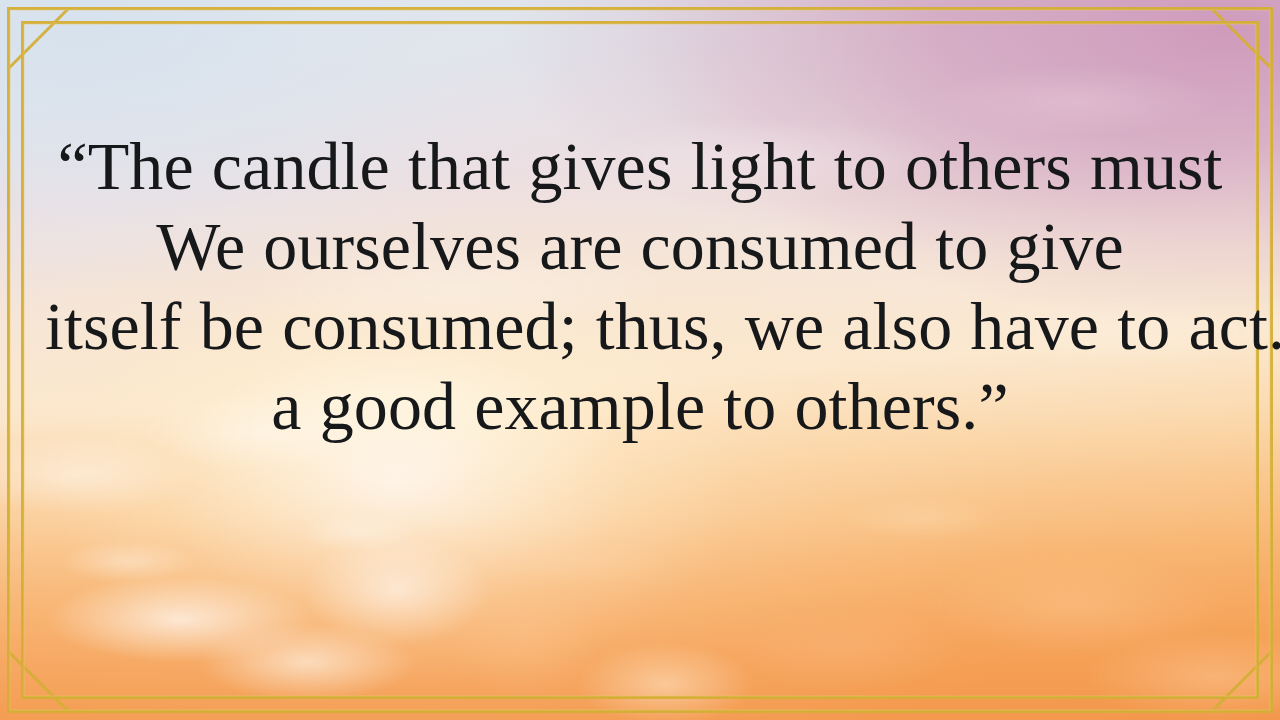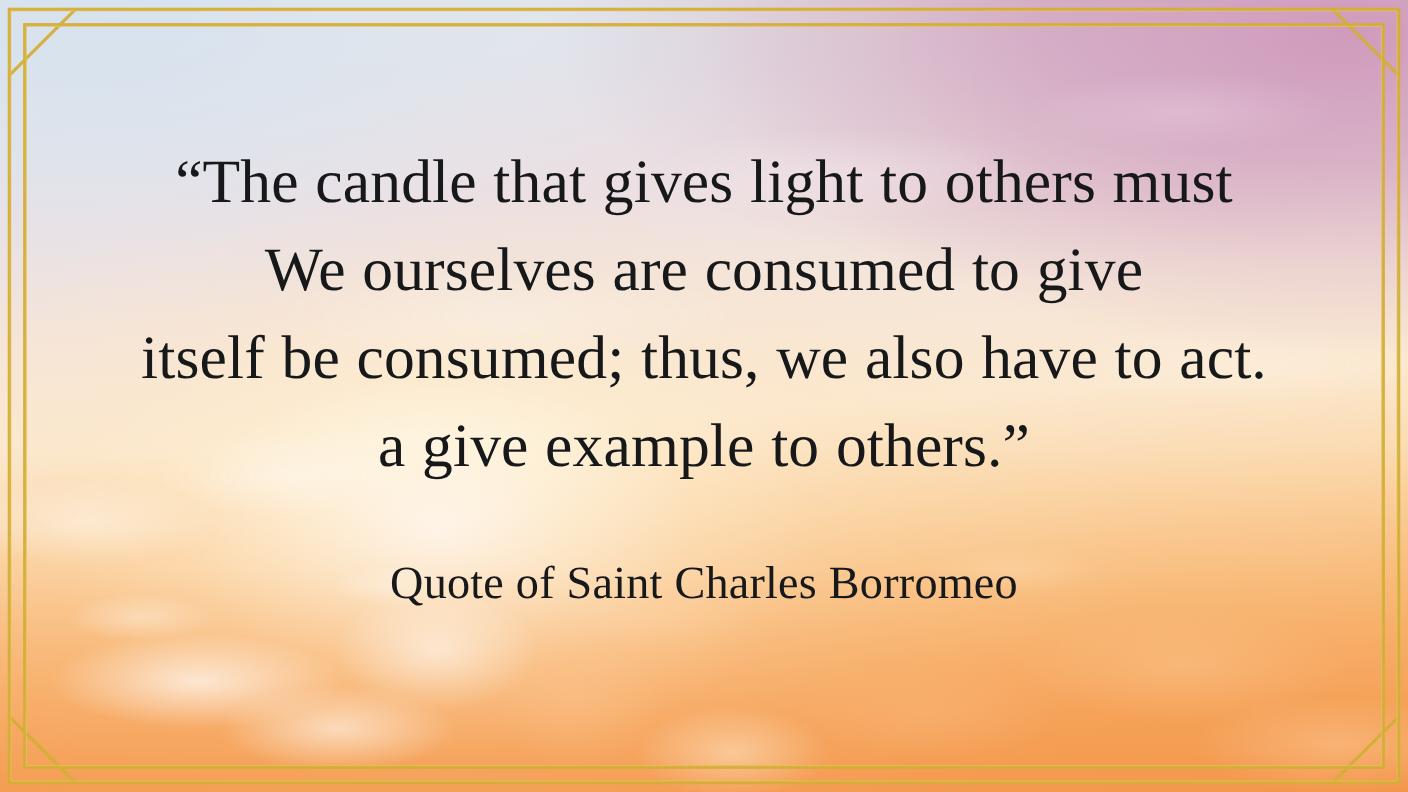--- a/index.html
+++ b/index.html
@@ -111,21 +111,21 @@
     position:absolute; inset:0;
     display:flex; flex-direction:column;
     align-items:center; justify-content:flex-start;
   }
 
   .quote {
     width:1190px;
     margin-top:126px;
     text-align:center;
     color:#16181a;
-    font-size:56px;
+    font-size:68px;
     line-height:80px;
     letter-spacing:.1px;
     word-spacing:1px;
   }
   .quote .qline { display:block; white-space:nowrap; }
 
   .attribution {
     margin-top:57px;
     text-align:center;
     color:#16181a;
@@ -166,20 +166,19 @@
       </g>
     </svg>
   </div>
 
   <div class="content">
 
     <blockquote class="quote">
       <span class="qline">“The candle that gives light to others must</span>
       <span class="qline">We ourselves are consumed to give</span>
       <span class="qline">itself be consumed; thus, we also have to act.</span>
-      <span class="qline">a give example to others.”</span>
+      <span class="qline">a good example to others.”</span>
     </blockquote>
 
-    <div class="attribution">Quote of Saint Charles Borromeo</div>
 
   </div>
 
 </div>
 
 </body></html>

